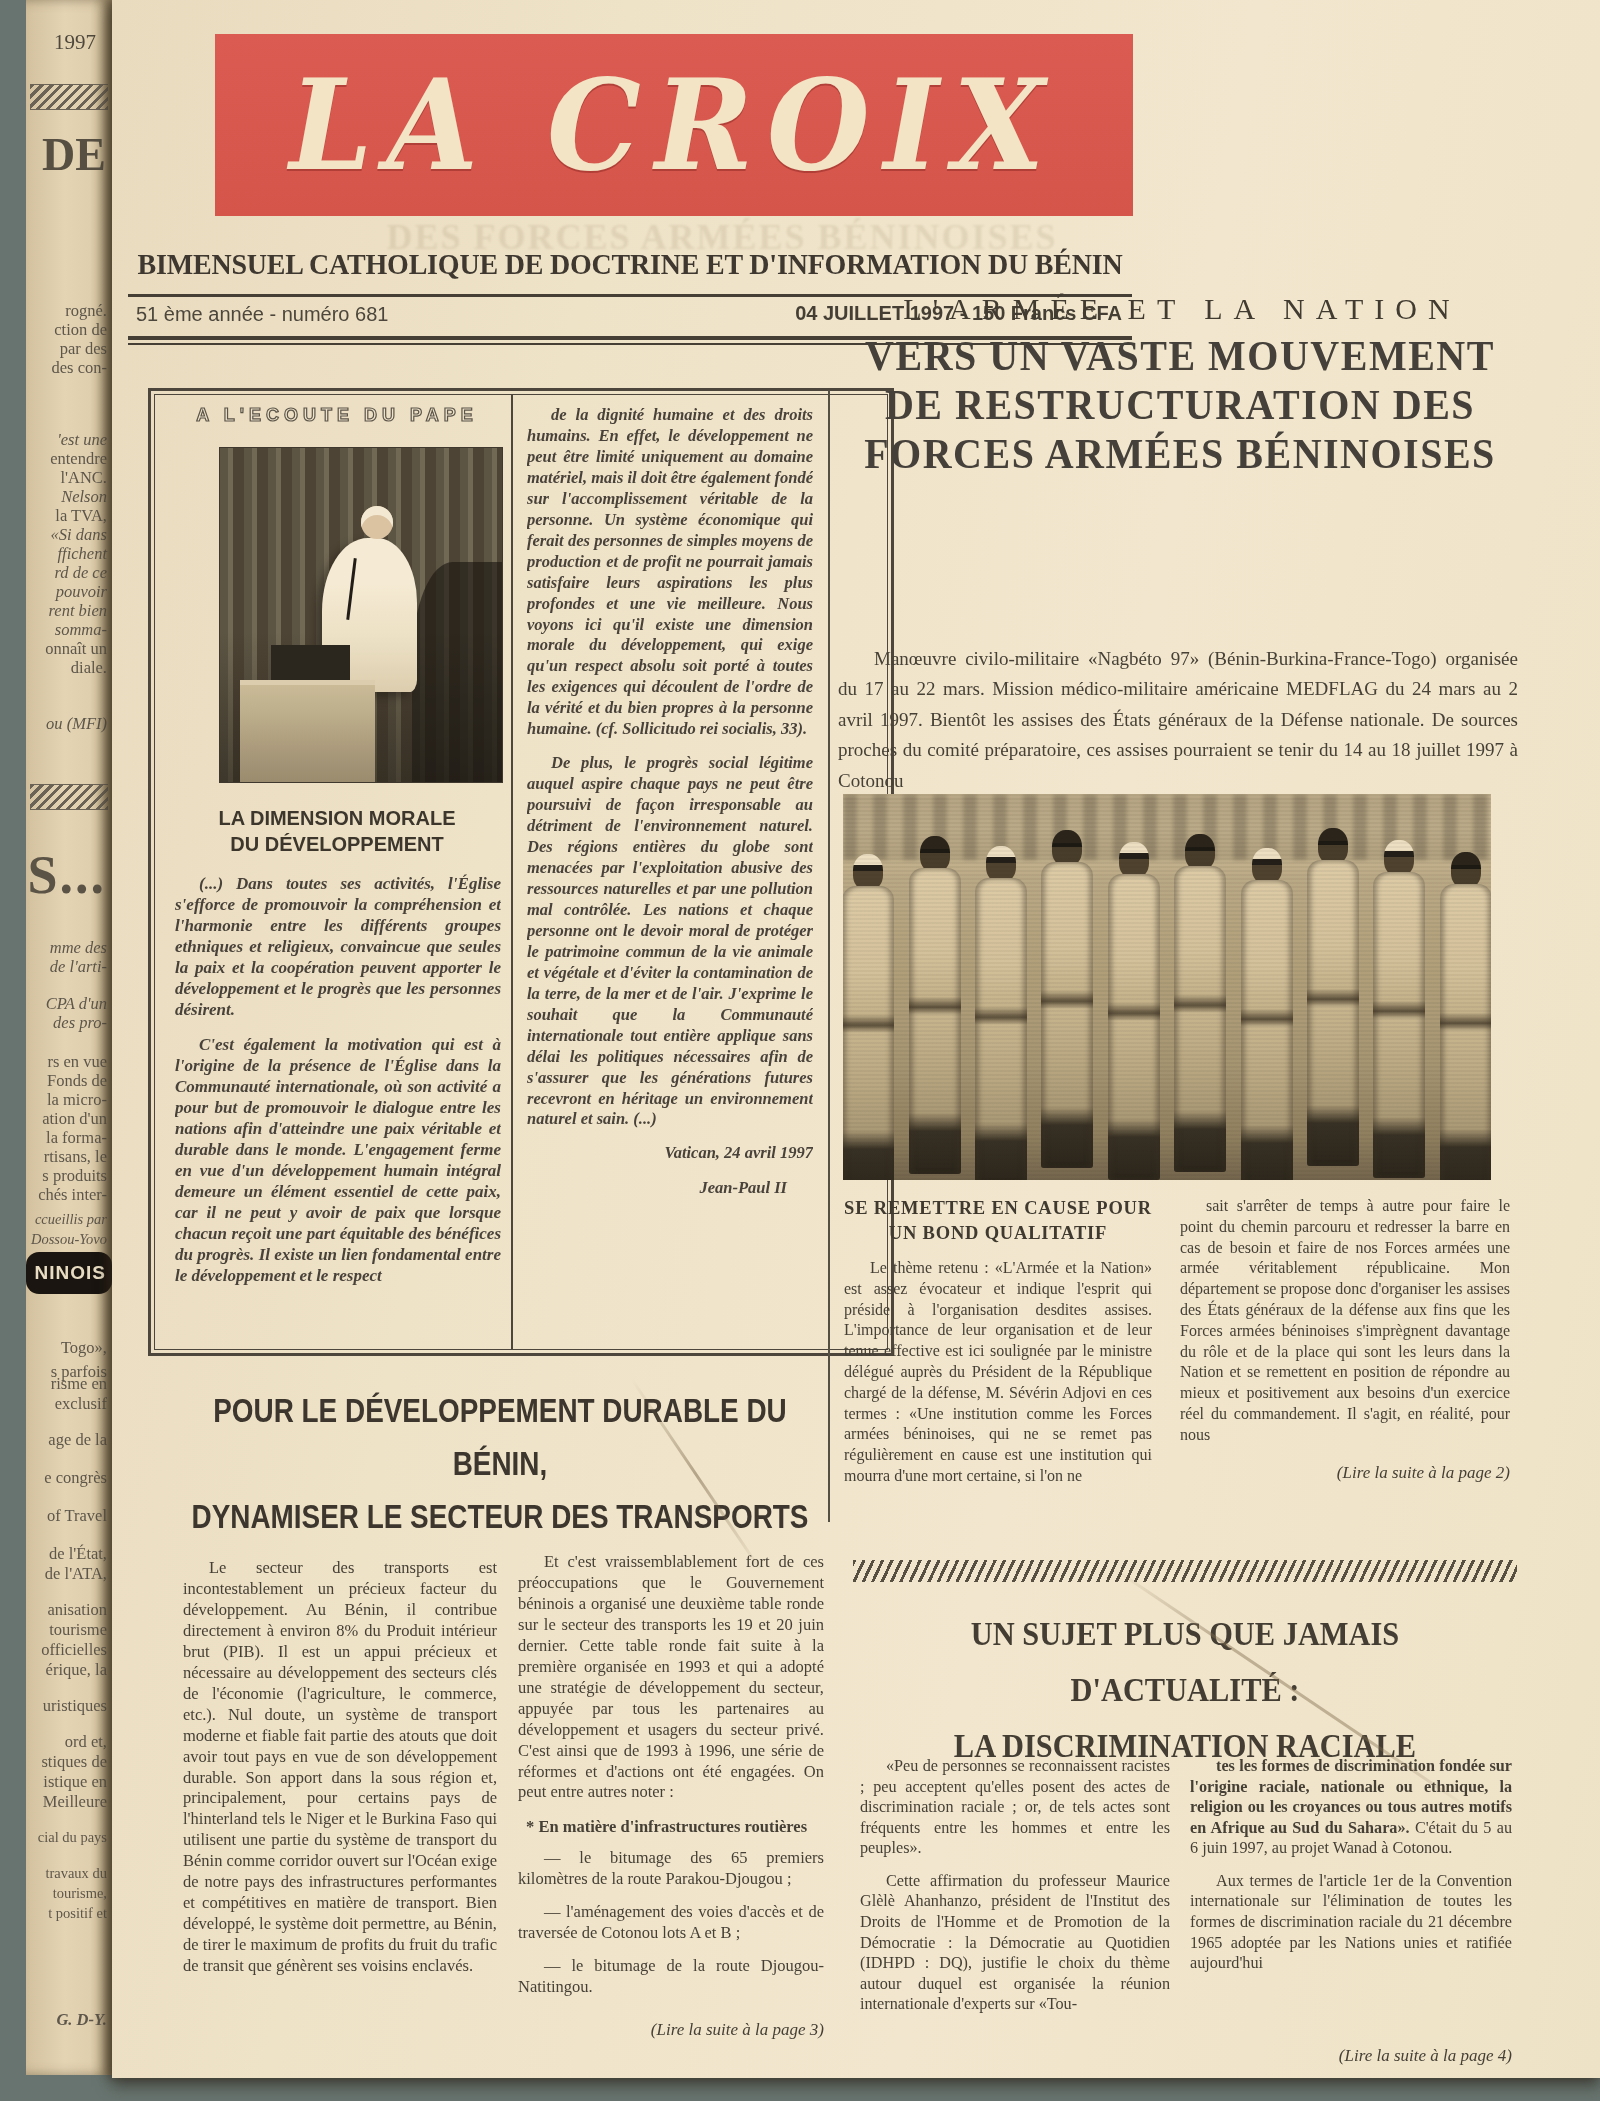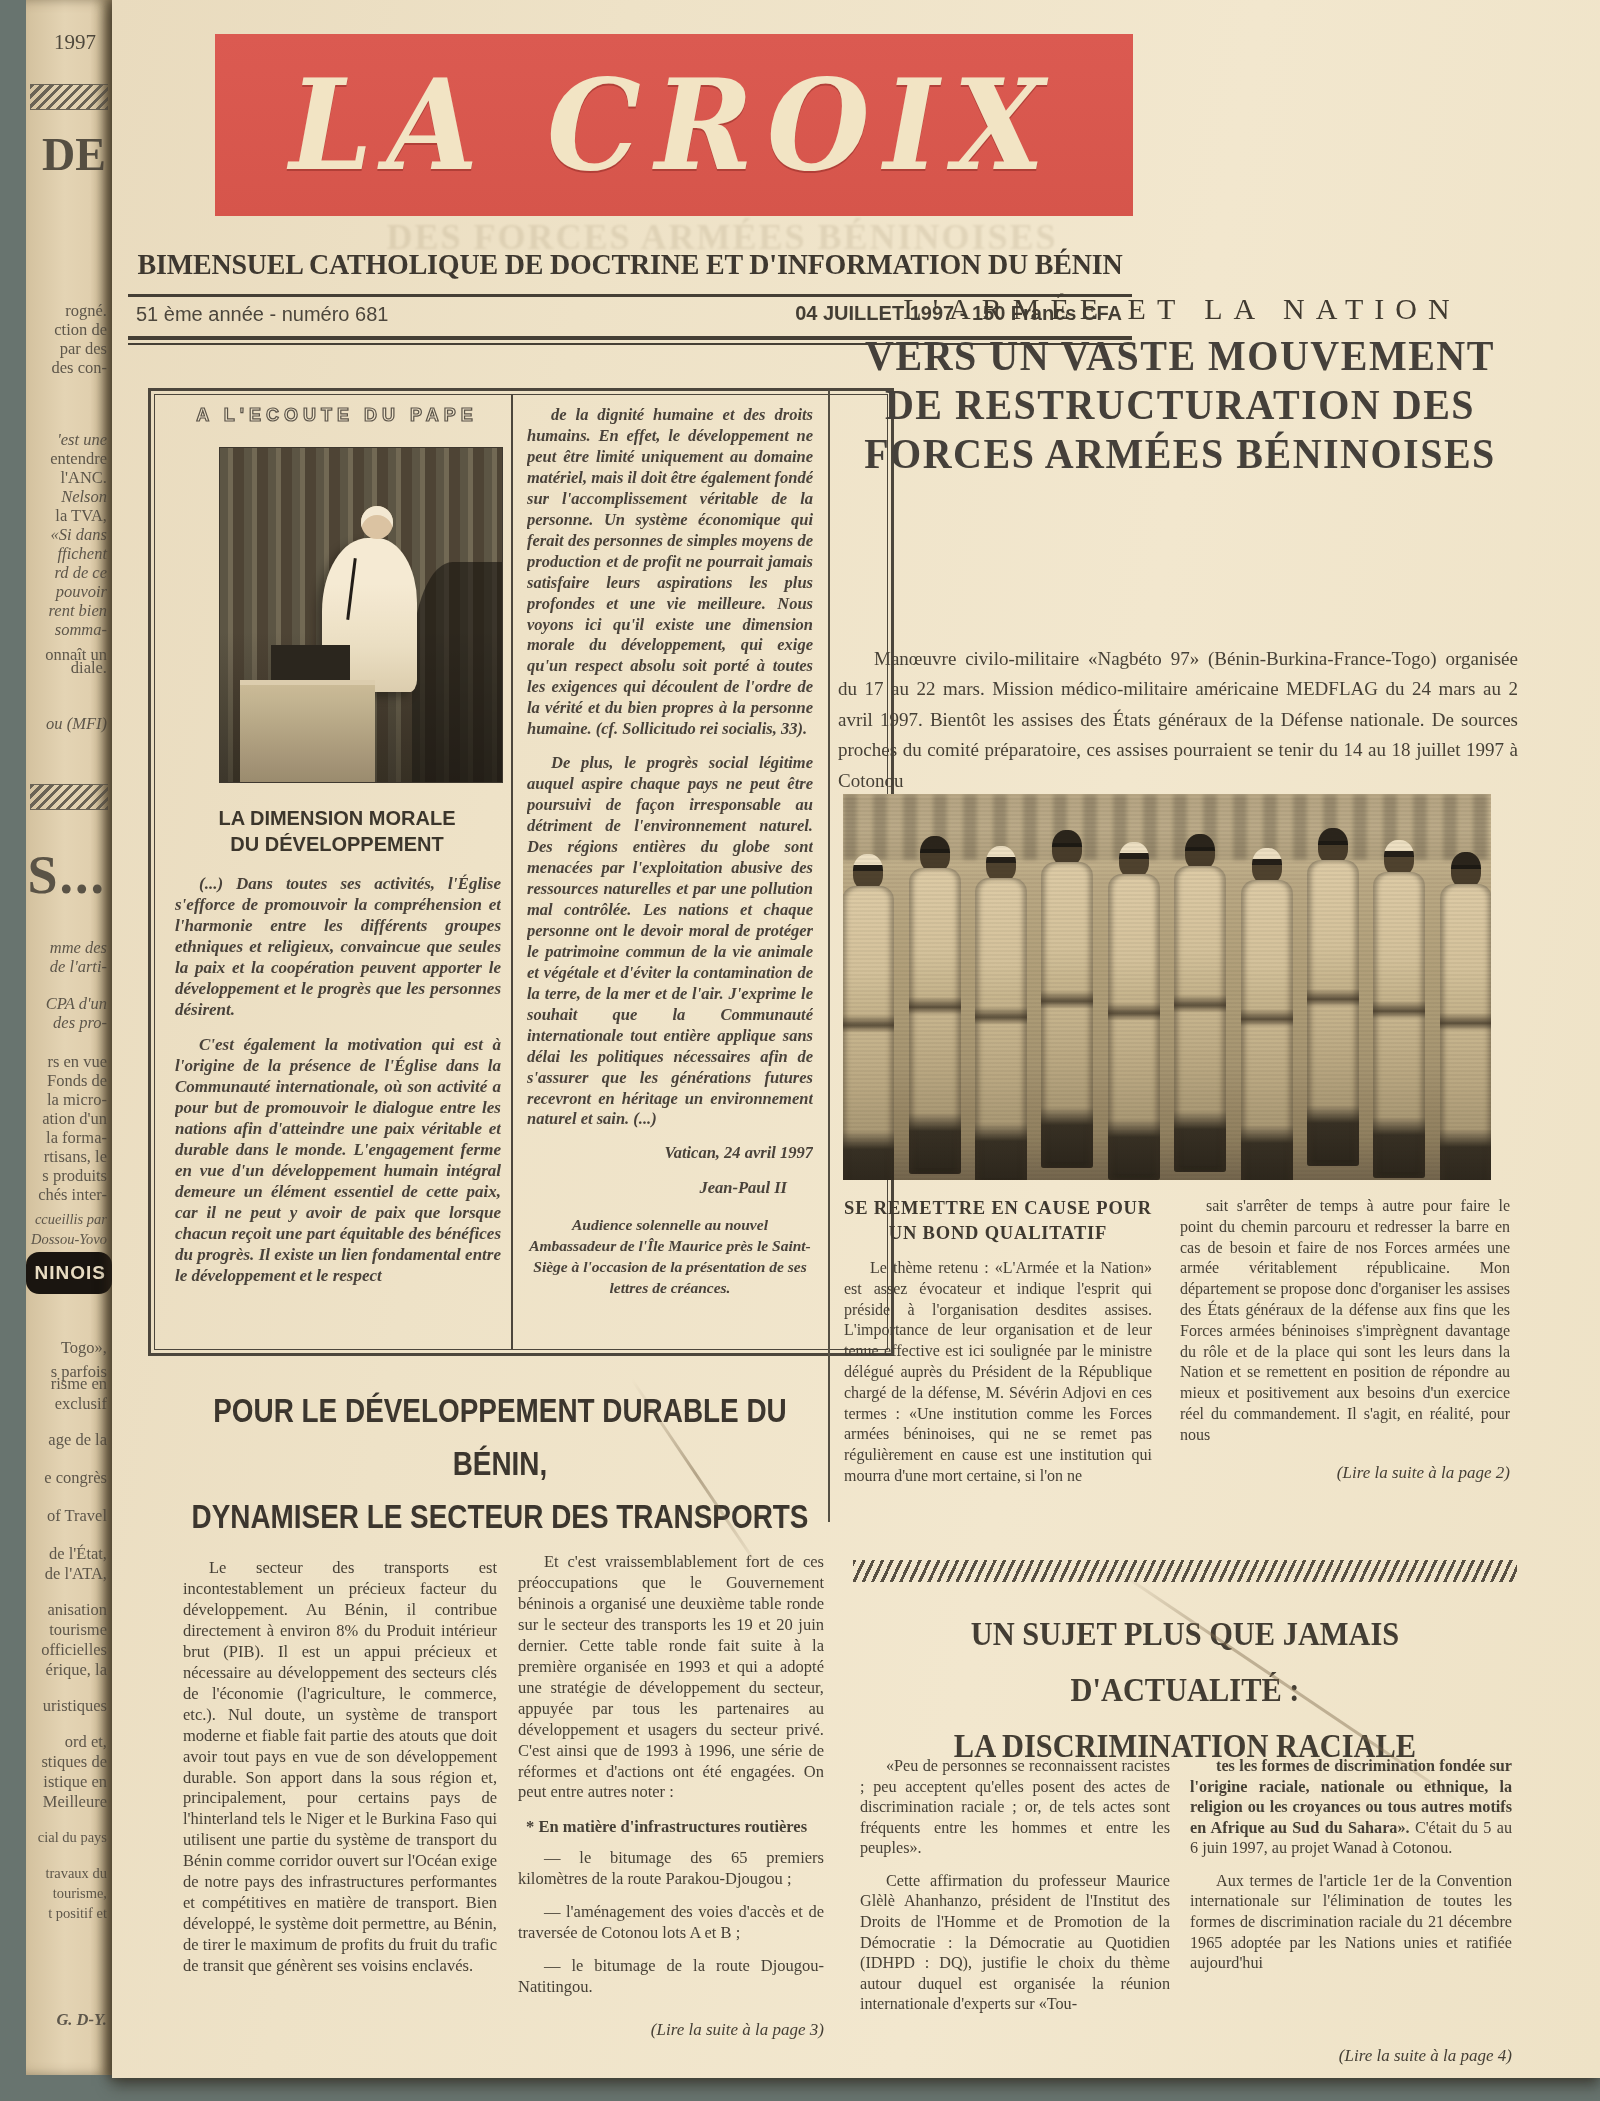--- a/index.html
+++ b/index.html
@@ -182,21 +182,21 @@
       <span class="frag" style="top: 451px;">entendre</span>
       <span class="frag" style="top: 470px;">l'ANC.</span>
       <span class="frag" style="top: 489px; font-style: italic;">Nelson</span>
       <span class="frag" style="top: 508px;">la TVA,</span>
       <span class="frag it" style="top: 527px;">«Si dans</span>
       <span class="frag it" style="top: 546px;">ffichent</span>
       <span class="frag it" style="top: 565px;">rd de ce</span>
       <span class="frag it" style="top: 584px;">pouvoir</span>
       <span class="frag it" style="top: 603px;">rent bien</span>
       <span class="frag it" style="top: 622px;">somma-</span>
-      <span class="frag" style="top: 641px; margin-top: 6px;">onnaît un</span>
+      <span class="frag" style="top: 641px;">onnaît un</span>
       <span class="frag" style="top: 660px;">diale.</span>
       <span class="frag it" style="top: 716px;">ou (MFI)</span>
       <span class="frag it" style="top: 940px;">mme des</span>
       <span class="frag it" style="top: 959px;">de l'arti-</span>
       <span class="frag it" style="top: 996px;">CPA d'un</span>
       <span class="frag it" style="top: 1015px;">des pro-</span>
       <span class="frag" style="top: 1054px;">rs en vue</span>
       <span class="frag" style="top: 1073px;">Fonds de</span>
       <span class="frag" style="top: 1092px;">la micro-</span>
       <span class="frag" style="top: 1111px;">ation d'un</span>
@@ -264,21 +264,20 @@
       <div class="pope-col1">
         <p>(...) Dans toutes ses activités, l'Église s'efforce de promouvoir la compréhension et l'harmonie entre les différents groupes ethniques et religieux, convaincue que seules la paix et la coopération peuvent apporter le développement et le progrès que les personnes désirent.</p>
         <p>C'est également la motivation qui est à l'origine de la présence de l'Église dans la Communauté internationale, où son activité a pour but de promouvoir le dialogue entre les nations afin d'atteindre une paix véritable et durable dans le monde. L'engagement ferme en vue d'un développement humain intégral demeure un élément essentiel de cette paix, car il ne peut y avoir de paix que lorsque chacun reçoit une part équitable des bénéfices du progrès. Il existe un lien fondamental entre le développement et le respect</p>
       </div>
       <div class="pope-divider"></div>
       <div class="pope-col2">
         <p>de la dignité humaine et des droits humains. En effet, le développement ne peut être limité uniquement au domaine matériel, mais il doit être également fondé sur l'accomplissement véritable de la personne. Un système économique qui ferait des personnes de simples moyens de production et de profit ne pourrait jamais satisfaire leurs aspirations les plus profondes et une vie meilleure. Nous voyons ici qu'il existe une dimension morale du développement, qui exige qu'un respect absolu soit porté à toutes les exigences qui découlent de l'ordre de la vérité et du bien propres à la personne humaine. (cf. Sollicitudo rei socialis, 33).</p>
         <p>De plus, le progrès social légitime auquel aspire chaque pays ne peut être poursuivi de façon irresponsable au détriment de l'environnement naturel. Des régions entières du globe sont menacées par l'exploitation abusive des ressources naturelles et par une pollution mal contrôlée. Les nations et chaque personne ont le devoir moral de protéger le patrimoine commun de la vie animale et végétale et d'éviter la contamination de la terre, de la mer et de l'air. J'exprime le souhait que la Communauté internationale tout entière applique sans délai les politiques nécessaires afin de s'assurer que les générations futures recevront en héritage un environnement naturel et sain. (...)</p>
         <div class="pope-dateline">Vatican, 24 avril 1997</div>
         <div class="pope-sig">Jean-Paul II</div>
-        <div class="pope-note">Audience solennelle au nouvel Ambassadeur de l'Île Maurice près le Saint-Siège à l'occasion de la présentation de ses lettres de créances.</div>
       </div>
     </div>
   </div>
 
   <div class="main-divider"></div>
 
   <div class="army-kicker">L'ARMÉE  ET  LA  NATION</div>
   <div class="army-headline">
 
   <div>VERS UN VASTE MOUVEMENT</div>

